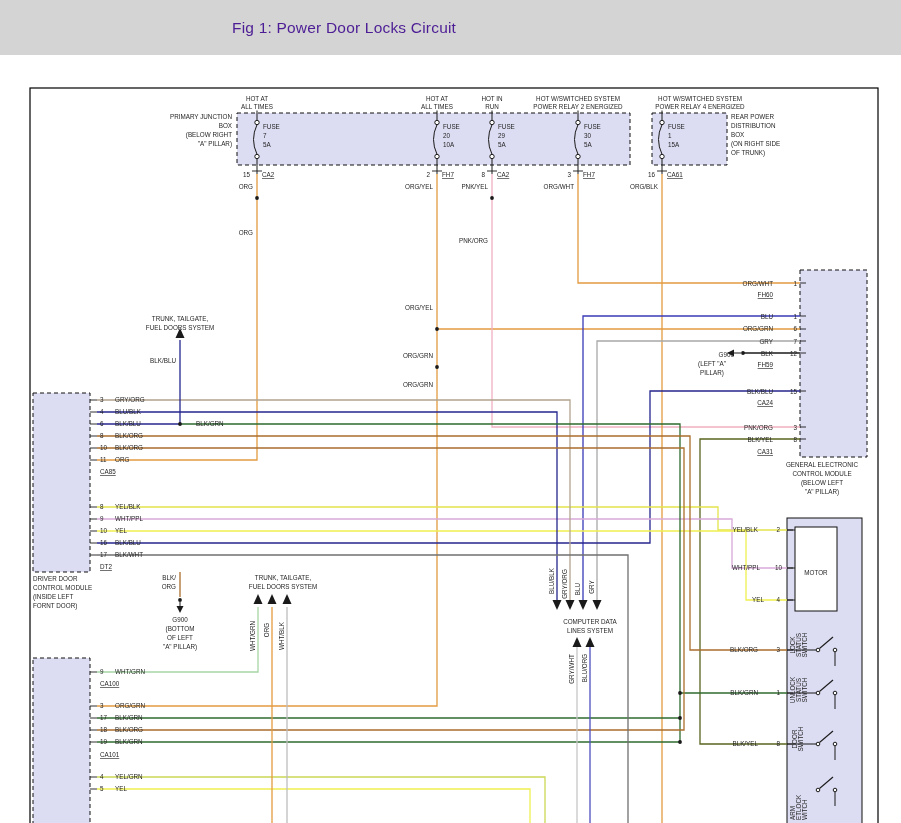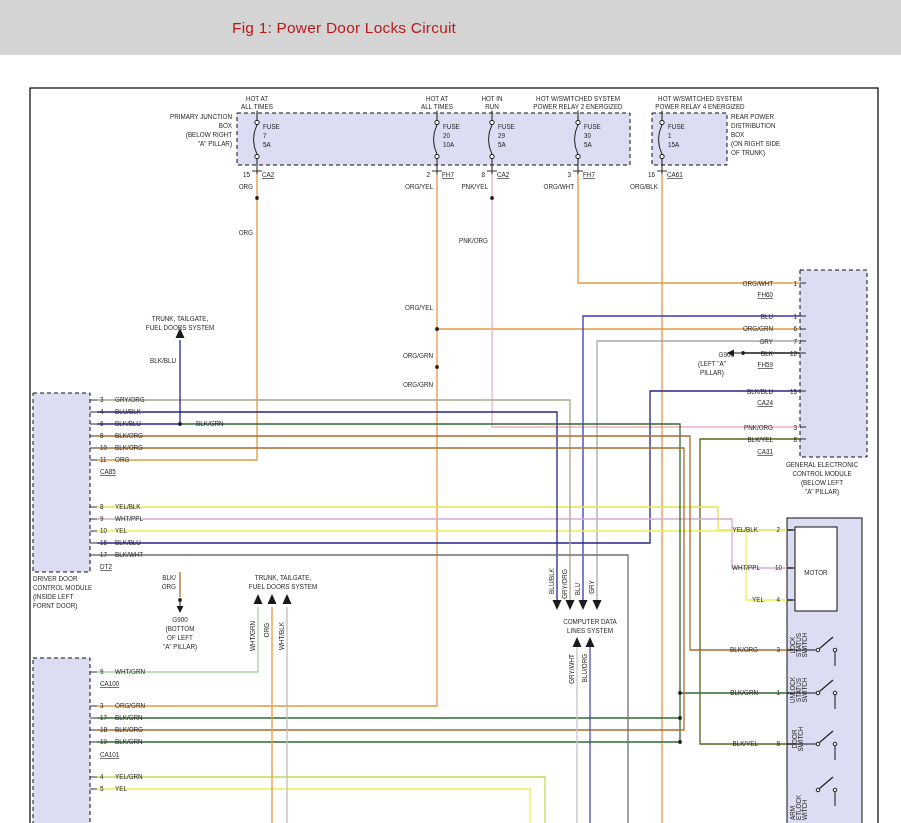--- a/index.html
+++ b/index.html
@@ -1,20 +1,20 @@
 <!DOCTYPE html>
 <html><head>
 <meta charset="utf-8">
 <style>
   html,body{margin:0;padding:0;background:#ffffff;}
   .stage{position:relative;width:901px;height:823px;background:#ffffff;overflow:hidden;
          font-family:"Liberation Sans","DejaVu Sans",sans-serif;}
   .figure-header{position:absolute;top:0;left:0;width:901px;height:55px;background:#d4d4d4;
                  display:flex;align-items:center;}
-  .figure-header span{margin-left:232px;font-size:15.5px;color:#b91c1c;letter-spacing:.2px;}
+  .figure-header span{margin-left:232px;font-size:15.5px;color:#4c1d95;letter-spacing:.2px;}
   svg{position:absolute;top:0;left:0;}
   svg text{font-family:"Liberation Sans","DejaVu Sans",sans-serif;}
 </style>
 </head>
 <body>
 
 <div class="stage">
   <div class="figure-header">
     <span>Fig 1: Power Door Locks Circuit</span>
   </div>

